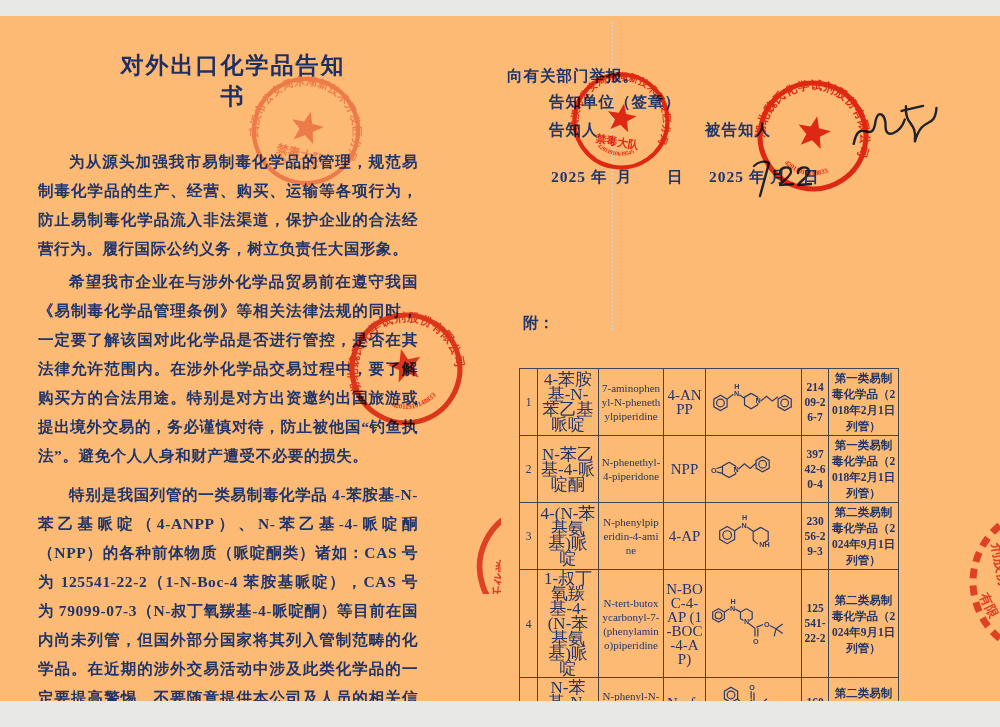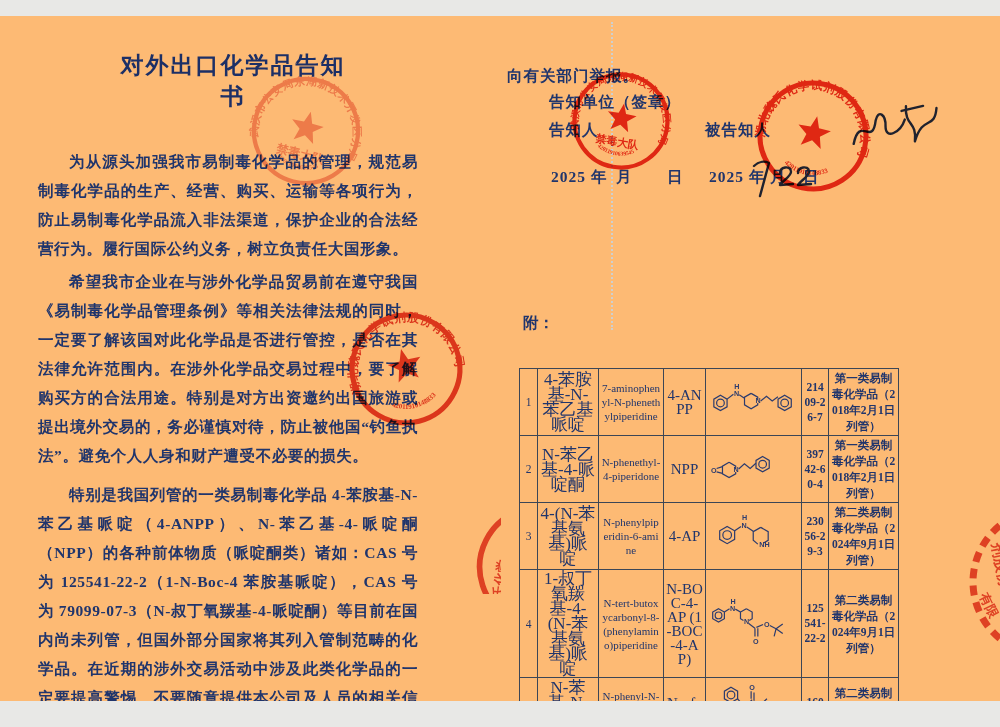--- a/index.html
+++ b/index.html
@@ -150,42 +150,42 @@
           <circle class="struct" cx="57" cy="21" r="4"></circle>
         </svg>
       </td>
       <td class="c-cas">39742-60-4</td>
       <td class="c-ctl">第一类易制毒化学品（2018年2月1日列管）</td>
     </tr>
 
     <tr style="height:64px;">
       <td class="c-no">3</td>
       <td class="c-cn">4-(N-苯基氨基)哌啶</td>
-      <td class="c-en">N-phenylpiperidin-6-amine</td>
+      <td class="c-en">N-phenylpiperidin-4-amine</td>
       <td class="c-ab">4-AP</td>
       <td class="c-st">
         <svg width="92" height="52" viewBox="0 0 96 54">
           <polygon class="struct" points="20,17 27.8,21.5 27.8,30.5 20,35 12.2,30.5 12.2,21.5"></polygon>
           <circle class="struct" cx="20" cy="26" r="4.5"></circle>
           <path class="struct" d="M27.8,21.5 L34.5,17"></path>
           <text class="atom" x="35" y="18.5">N</text>
               <text class="atom" x="35.5" y="10.5">H</text>
           <path class="struct" d="M40.5,17.5 L47.2,22"></path>
           <path class="struct" d="M55,18 L62.8,22.5 L62.8,31.5 L58,34.3 M52,35.5 L47.2,31.5 L47.2,22.5 L55,18"></path>
           <text class="atom" x="53.5" y="39">NH</text>
         </svg>
       </td>
       <td class="c-cas">23056-29-3</td>
       <td class="c-ctl">第二类易制毒化学品（2024年9月1日列管）</td>
     </tr>
 
     <tr style="height:60px;">
       <td class="c-no">4</td>
       <td class="c-cn">1-叔丁氧羰基-4-(N-苯基氨基)哌啶</td>
-      <td class="c-en">N-tert-butoxycarbonyl-8-(phenylamino)piperidine</td>
+      <td class="c-en">N-tert-butoxycarbonyl-7-(phenylamino)piperidine</td>
       <td class="c-ab">N-BOC-4-AP (1-BOC-4-AP)</td>
       <td class="c-st">
         <svg width="92" height="52" viewBox="0 0 96 54">
           <polygon class="struct" points="11,11 17.1,14.5 17.1,21.5 11,25 4.9,21.5 4.9,14.5"></polygon>
           <circle class="struct" cx="11" cy="18" r="3.5"></circle>
           <path class="struct" d="M17.1,14.5 L22.5,11"></path>
           <text class="atom" x="23" y="13">N</text>
               <text class="atom" x="23.5" y="6">H</text>
           <path class="struct" d="M28.5,11.5 L33.9,14.5"></path>
           <path class="struct" d="M40,11 L46.1,14.5 L46.1,21.5 L43,23.3 M37,23.3 L33.9,21.5 L33.9,14.5 L40,11"></path>

